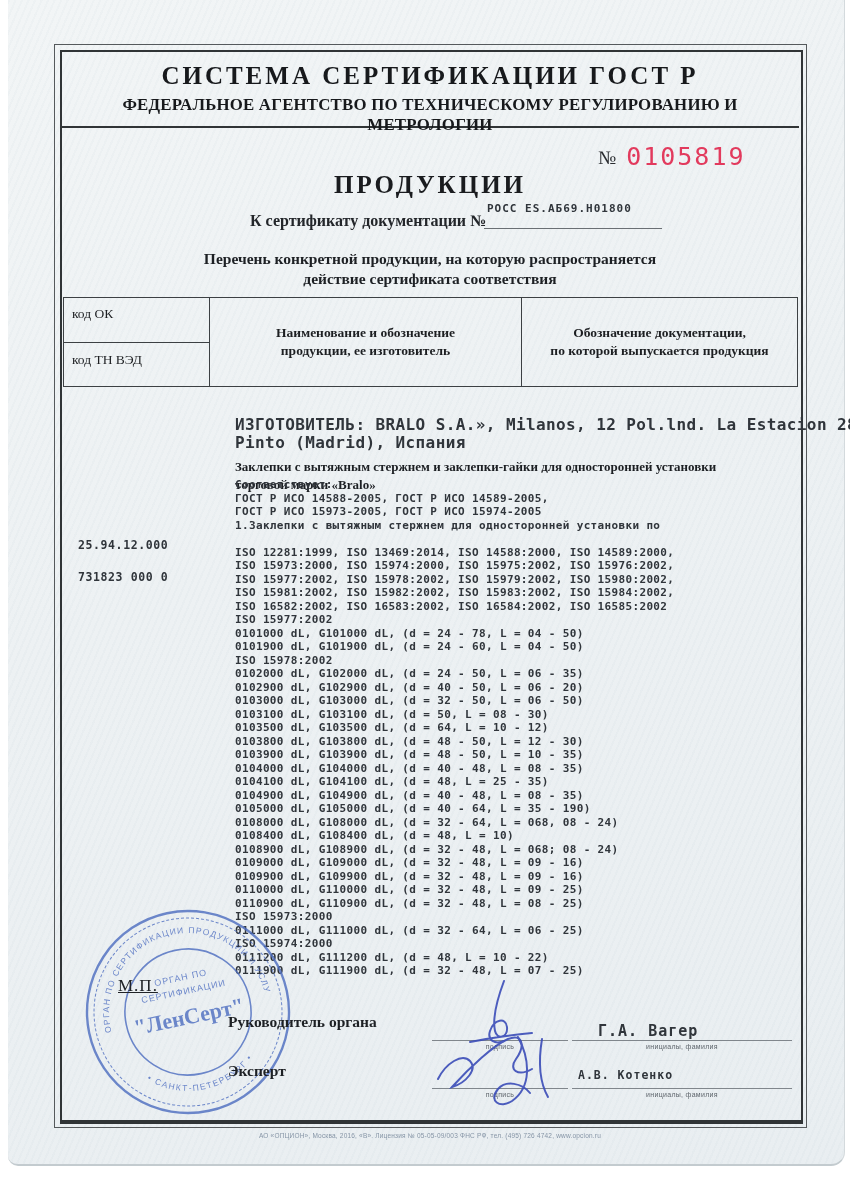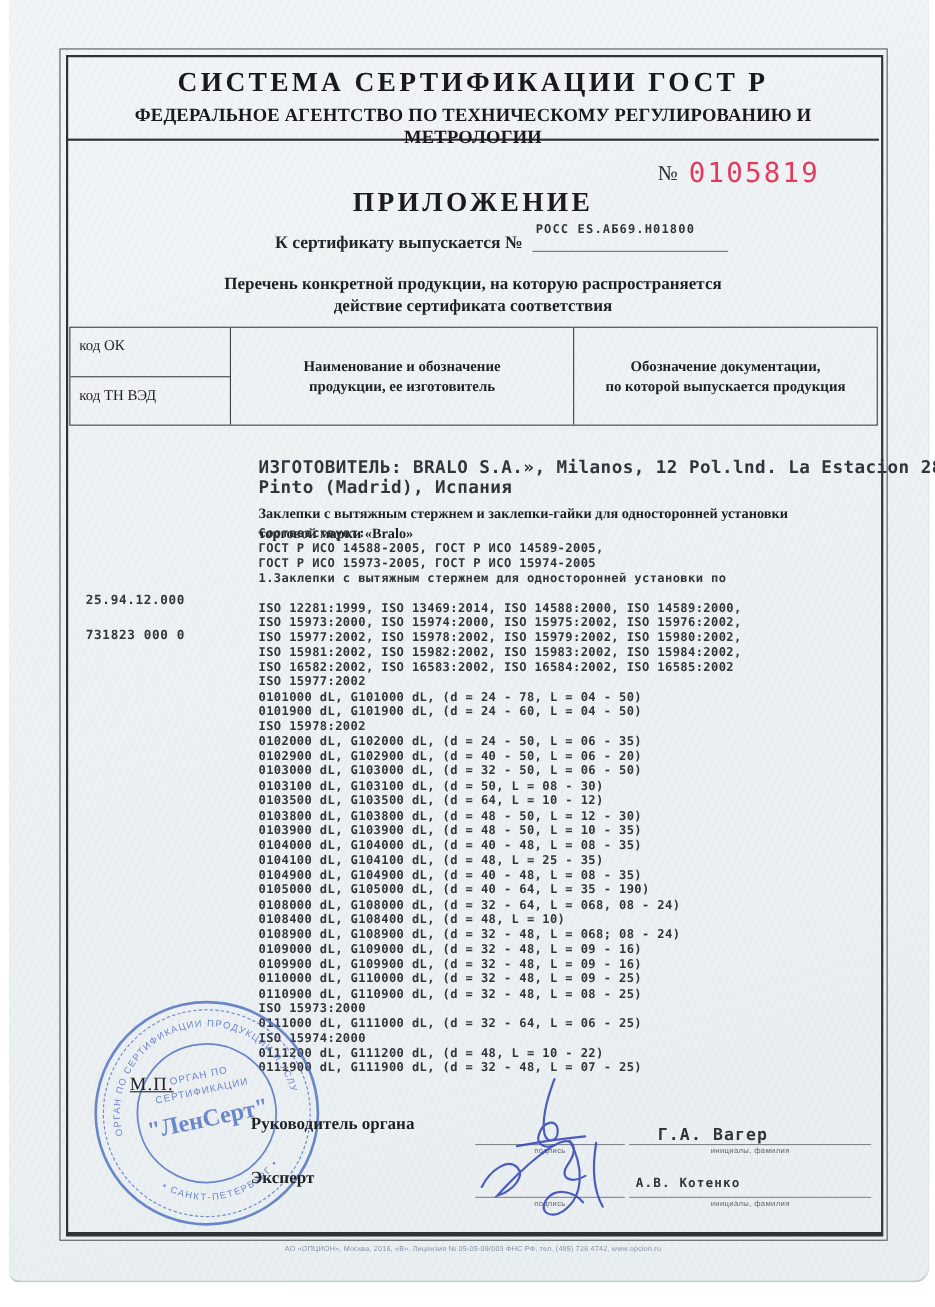--- a/index.html
+++ b/index.html
@@ -80,23 +80,23 @@
   <div class="paper"></div>
   <div class="frame-outer"></div>
   <div class="frame-inner"></div>
   <div class="hdr-sep"></div>
 
   <div class="abs ctr sys-title">СИСТЕМА СЕРТИФИКАЦИИ ГОСТ Р</div>
   <div class="abs ctr agency">ФЕДЕРАЛЬНОЕ АГЕНТСТВО ПО ТЕХНИЧЕСКОМУ РЕГУЛИРОВАНИЮ И МЕТРОЛОГИИ</div>
 
   <div class="abs blank-no"><span>№</span><span class="num">0105819</span></div>
 
-  <div class="abs ctr doc-title">ПРИЛОЖЕНИЕ</div>
-
-  <div class="abs cert-label">К сертификату выпускается №</div>
+  <div class="abs ctr doc-title">ПРОДУКЦИИ</div>
+
+  <div class="abs cert-label">К сертификату документации №</div>
   <div class="abs cert-no mono">РОСС ES.АБ69.Н01800</div>
   <div class="abs cert-line"></div>
 
   <div class="abs tbl">
     <div class="v1"></div>
     <div class="v2"></div>
     <div class="h1"></div>
     <div class="c1a">код ОК</div>
     <div class="c1b">код ТН ВЭД</div>
     <div class="c2">

